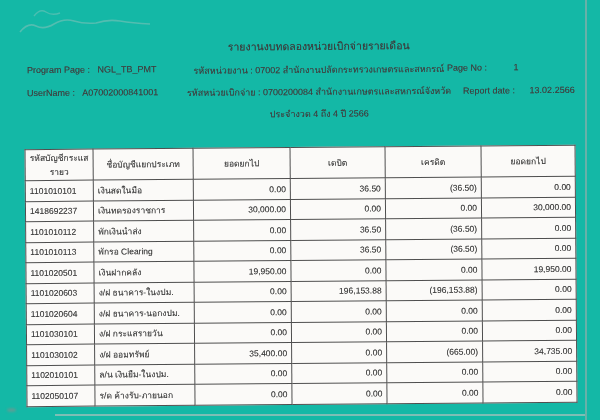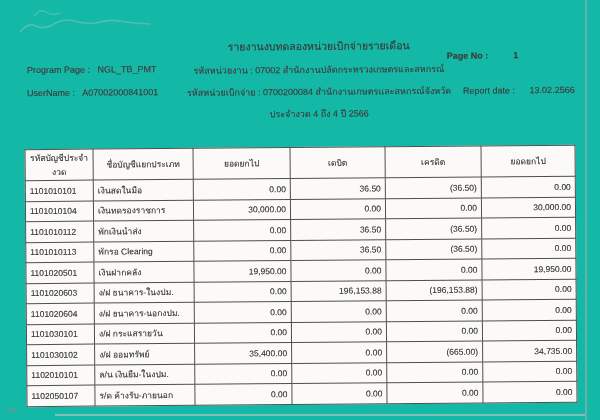--- a/index.html
+++ b/index.html
@@ -76,59 +76,59 @@
     </div>
     <div class="hline soft" style="left:28px; top:86px;">
       <span class="lbl">UserName :</span>
       <span>A07002000841001</span>
     </div>
 
     <div class="center-line soft" style="top:63px;">รหัสหน่วยงาน : 07002 สำนักงานปลัดกระทรวงเกษตรและสหกรณ์</div>
     <div class="center-line soft" style="top:85px;">รหัสหน่วยเบิกจ่าย : 0700200084 สำนักงานเกษตรและสหกรณ์จังหวัด</div>
     <div class="center-line soft" style="top:107px;">ประจำงวด 4 ถึง 4 ปี 2566</div>
 
-    <div class="hline soft" style="left:448px; top:52px;font-weight:bold;">
+    <div class="hline soft" style="left:448px; top:64px;">
       <span class="rlabel">Page No :</span>
       <span>1</span>
     </div>
     <div class="hline soft" style="left:464px; top:87px;">
       <span class="rlabel">Report date :</span>
       <span>13.02.2566</span>
     </div>
 
     <table class="tb">
       <colgroup>
           <col style="width: 68px;">
           <col style="width: 100px;">
           <col style="width: 97px;">
           <col style="width: 95px;">
           <col style="width: 96px;">
           <col style="width: 94px;">
         </colgroup>
       <thead>
           <tr>
-            <th class="soft">รหัสบัญชีประจำงวด</th>
+            <th class="soft">รหัสบัญชีกระแสรายว</th>
             <th class="soft">ชื่อบัญชีแยกประเภท</th>
             <th class="soft">ยอดยกไป</th>
             <th class="soft">เดบิต</th>
             <th class="soft">เครดิต</th>
             <th class="soft">ยอดยกไป</th>
           </tr>
         </thead>
       <tbody>
           <tr>
             <td class="soft c-code">1101010101</td>
             <td class="soft c-name">เงินสดในมือ</td>
             <td class="soft c-num">0.00</td>
             <td class="soft c-num">36.50</td>
             <td class="soft c-num">(36.50)</td>
             <td class="soft c-num">0.00</td>
           </tr>
           <tr>
-            <td class="soft c-code">1101010104</td>
+            <td class="soft c-code">1418692237</td>
             <td class="soft c-name">เงินทดรองราชการ</td>
             <td class="soft c-num">30,000.00</td>
             <td class="soft c-num">0.00</td>
             <td class="soft c-num">0.00</td>
             <td class="soft c-num">30,000.00</td>
           </tr>
           <tr>
             <td class="soft c-code">1101010112</td>
             <td class="soft c-name">พักเงินนำส่ง</td>
             <td class="soft c-num">0.00</td>

